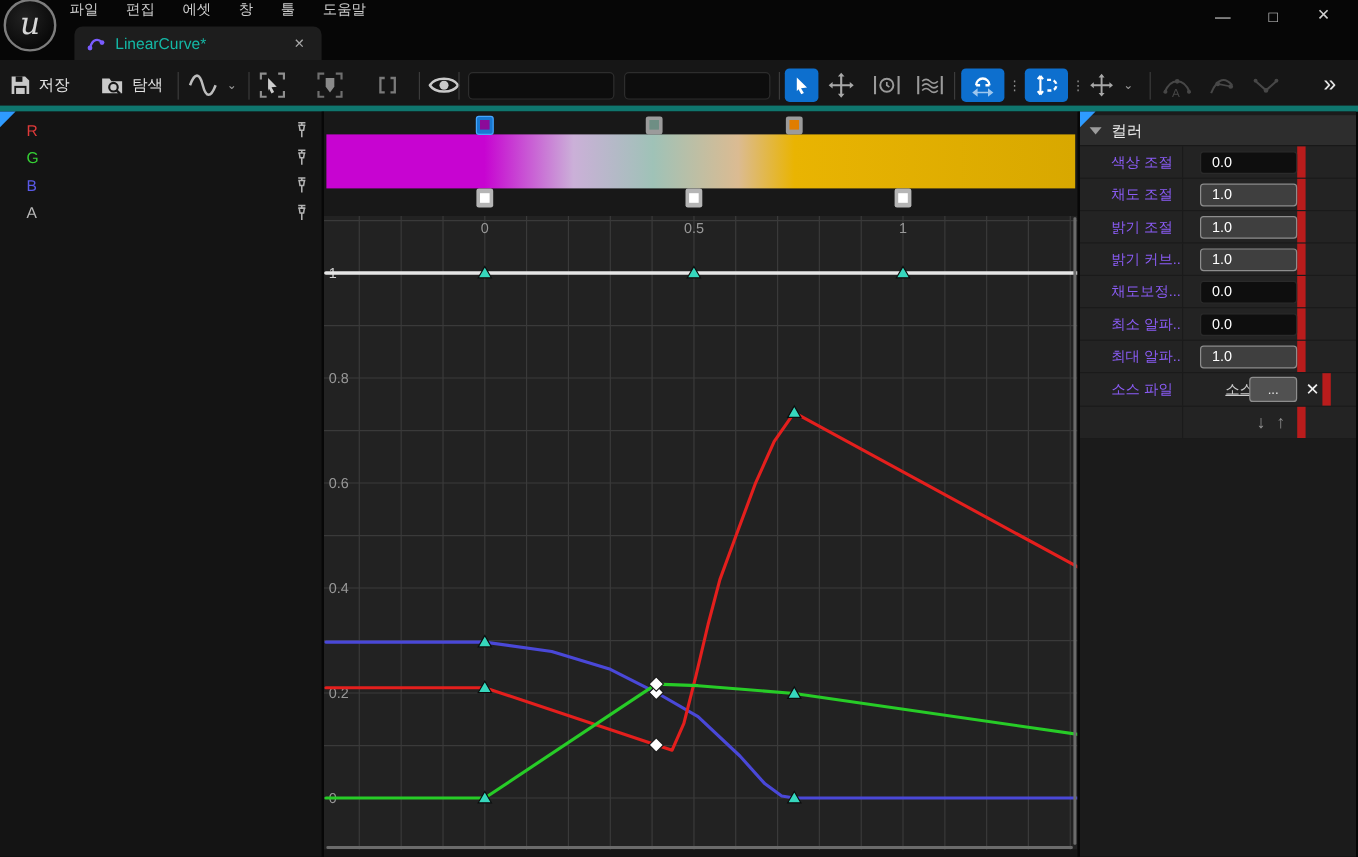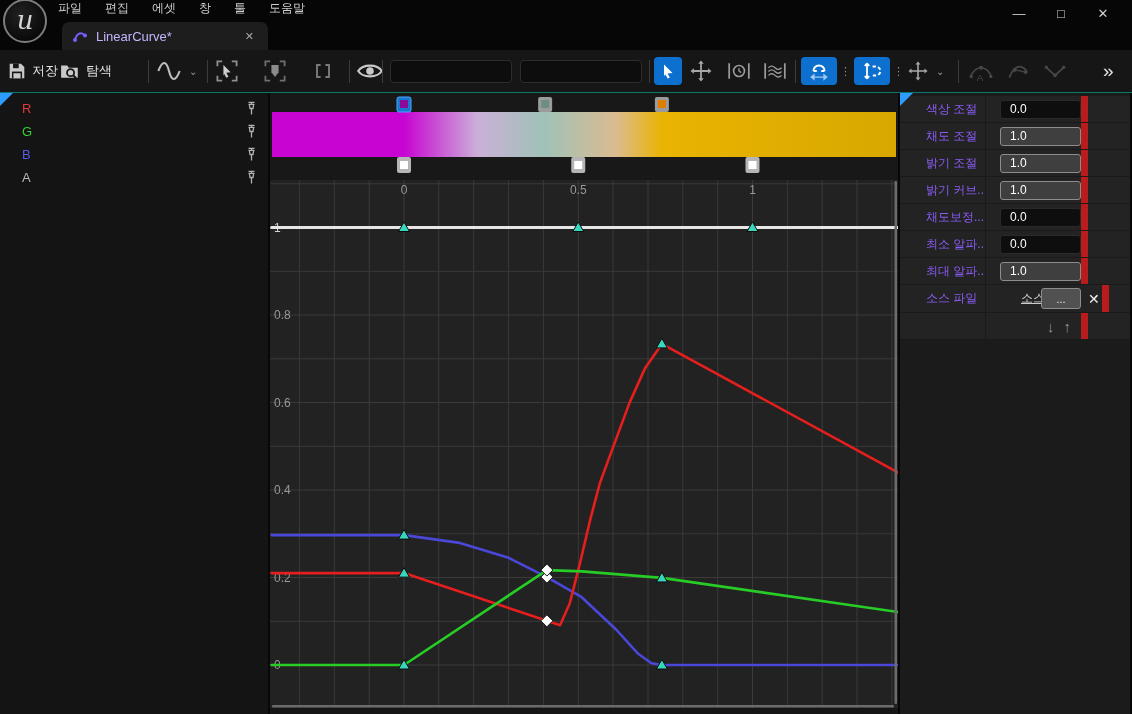--- a/index.html
+++ b/index.html
@@ -13,25 +13,25 @@
   #ue-logo span { font-family:"DejaVu Serif","Liberation Serif",serif; font-style:italic;
     font-size:26px; color:#d6d6d6; margin-top:-3px; }
   #menubar { position:absolute; left:58px; top:0; height:16px; display:flex; align-items:center; }
   .menu-item { color:#cdcdcd; font-size:12px; margin-right:23px; cursor:default; }
   #win-controls { position:absolute; right:8px; top:2px; display:flex; }
   .win-btn { width:42px; height:22px; color:#cfcfcf; font-size:13px; display:flex;
     align-items:center; justify-content:center; }
   
   #tab { position:absolute; left:62px; top:22px; width:206px; height:28px; background:#1d1d1d;
     border-radius:7px 7px 0 0; display:flex; align-items:center; padding:0 10px; }
-  #tab .title { color:#c4b5fd; font-size:13px; margin-left:8px; flex:1; }
+  #tab .title { color:#14b8a6; font-size:13px; margin-left:8px; flex:1; }
   #tab .close { color:#a8a8a8; font-size:11px; padding:0 4px; }
   
   #toolbar { position:absolute; left:0; top:50px; width:1132px; height:43px; background:#161616;
-    border-bottom:1px solid #0f766e; }
+    border-bottom:5px solid #0f766e; }
   .tb { position:absolute; top:0; height:42px; display:flex; align-items:center; gap:6px;
     color:#e2e2e2; font-size:13px; }
   .sep { position:absolute; top:10px; width:1px; height:23px; background:#3b3b3b; }
   .chev { color:#9a9a9a; font-size:10px; margin-left:2px; }
   .dots { color:#8f8f8f; font-size:11px; letter-spacing:0; }
   .tb-input { position:absolute; top:10px; width:122px; height:23px; background:#0d0d0d;
     border:1px solid #2d2d2d; border-radius:4px; color:#ddd; font-size:12px; padding:0 8px; }
   .blue-btn { position:absolute; top:7px; width:28px; height:28px; background:#0d6fce;
     border-radius:4px; display:flex; align-items:center; justify-content:center; }
   .blue-btn.wide { width:36px; }
@@ -106,21 +106,21 @@
 <div id="toolbar">
   <div class="tb" style="left:8px">
     <svg width="18" height="18" viewBox="0 0 16 16">
       <path d="M1.5 1.5 h10 l3 3 v10 h-13 z" fill="#c9c9c9"></path>
       <rect x="4.5" y="1.5" width="5" height="4" fill="#161616"></rect>
       <rect x="3.5" y="8.5" width="9" height="6" fill="#161616"></rect>
       <rect x="4.8" y="10" width="6.4" height="4.5" fill="#c9c9c9"></rect>
     </svg>
     <span>저장</span>
   </div>
-  <div class="tb" style="left:60px">
+  <div class="tb" style="left:84px">
     <svg width="20" height="18" viewBox="0 0 18 16">
       <path d="M1 3 h5.5 l1.5 2 h8 v9 H1 z" fill="#c9c9c9"></path>
       <circle cx="9.5" cy="9.5" r="3.2" fill="none" stroke="#161616" stroke-width="1.6"></circle>
       <line x1="12" y1="12" x2="14.5" y2="14.5" stroke="#161616" stroke-width="1.8"></line>
     </svg>
     <span>탐색</span>
   </div>
   <div class="sep" style="left:148px"></div>
   <div class="tb" style="left:157px">
     <svg width="24" height="20" viewBox="0 0 18 14">
@@ -364,20 +364,24 @@
         <path d="M386.39 488.9375 L397.39 488.9375 L391.89 479.4375 Z" fill="#36d7bd" stroke="#0c0c0c" stroke-width="1"></path>
         <path d="M276.885 471.0625 L282.885 477.0625 L276.885 483.0625 L270.885 477.0625 Z" fill="#ffffff" stroke="#1a1a1a" stroke-width="1"></path>
         <rect x="2" y="612" width="622" height="2.5" rx="1" fill="#6b6b6b"></rect>
         <rect x="624.5" y="88" width="2.5" height="523" rx="1" fill="#6b6b6b"></rect>
       </svg>
   </div>
 
   <div id="details-panel">
     <div class="corner"></div>
     <div id="details-body">
+        <div class="dheader">
+          <span class="tri-down"></span>
+                 <span class="dtitle">컬러</span>
+        </div>
         <div class="drow">
           <div class="dlabel">색상 조절</div>
           <div class="dvalue">
             <div class="dinput empty">0.0</div>
           </div>
           <div class="dextra"></div>
         </div>
         <div class="drow">
           <div class="dlabel">채도 조절</div>
           <div class="dvalue">

